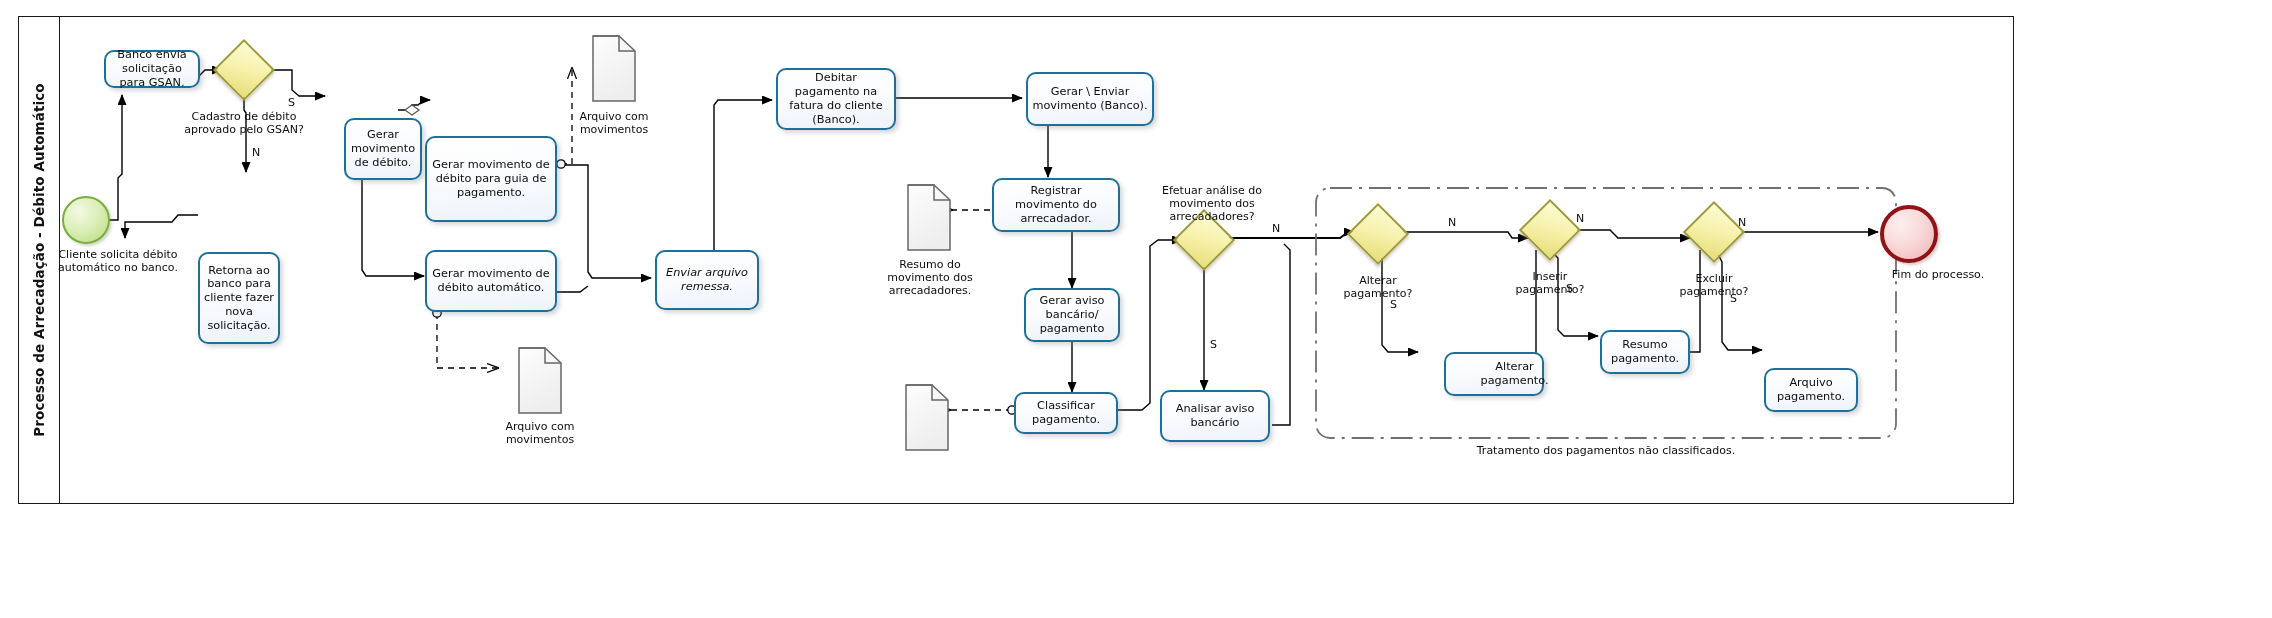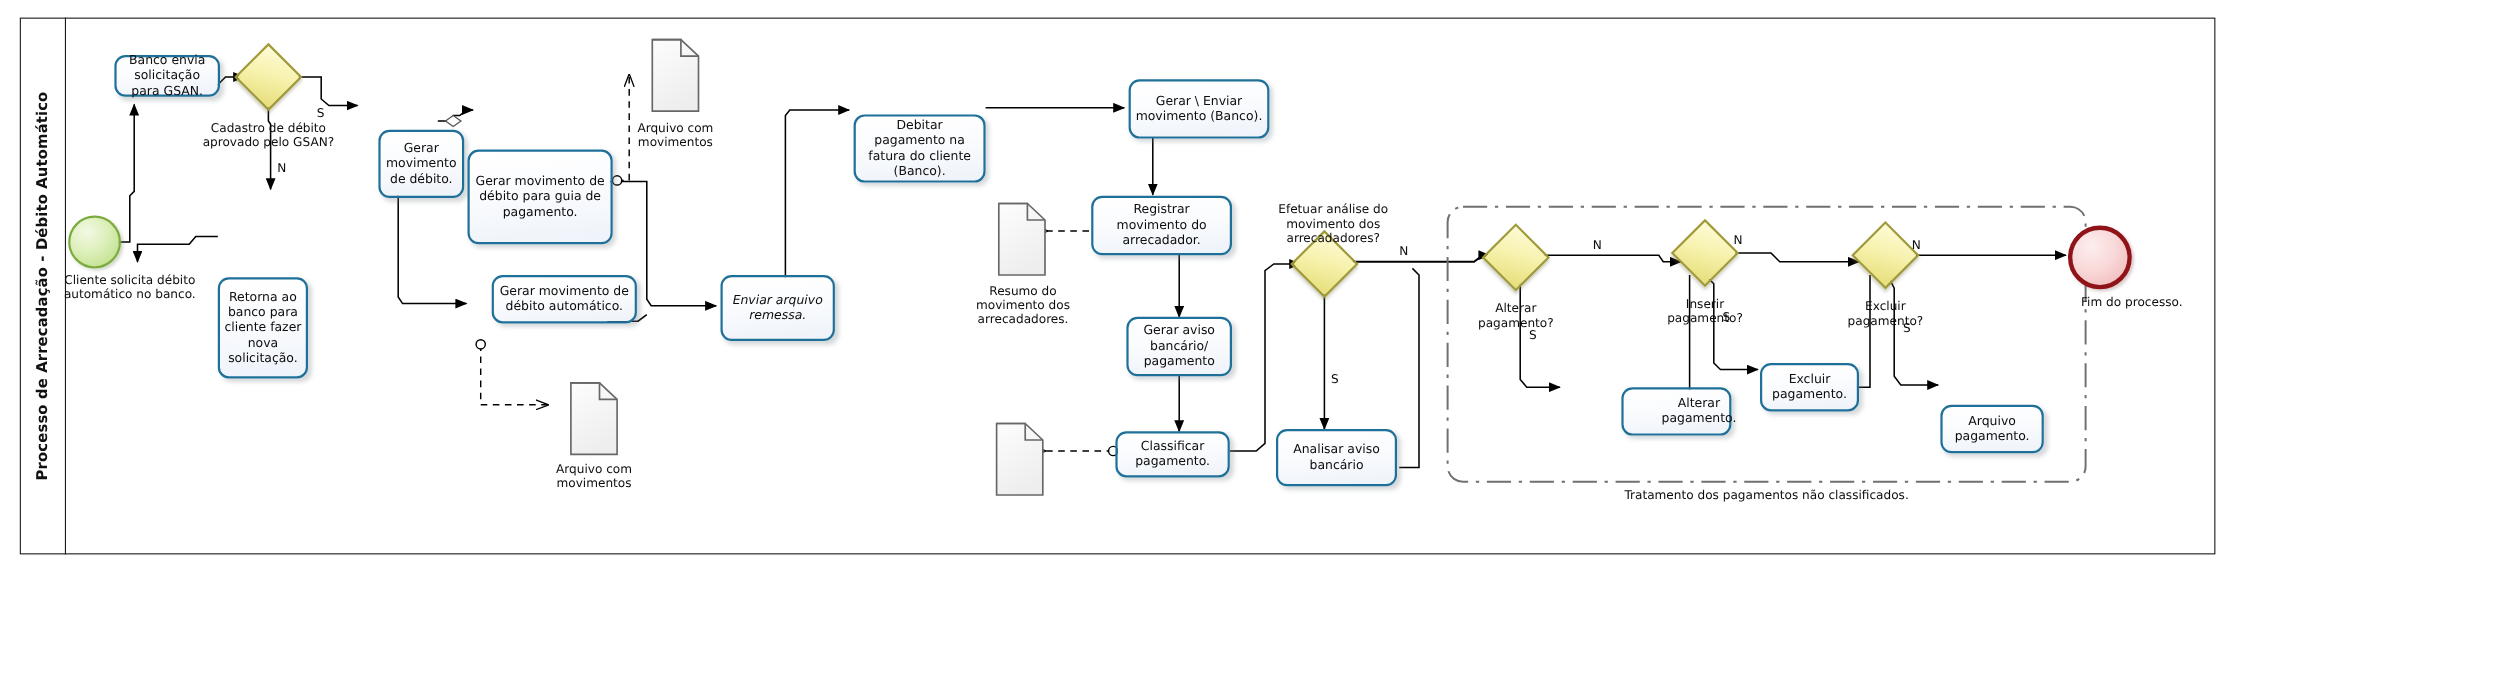--- a/index.html
+++ b/index.html
@@ -194,39 +194,39 @@
   <div class="ev-label" style="left:1856px;top:268px;width:106px;">Fim do processo.</div>
 
   <div class="task" style="left:88px;top:50px;width:96px;height:38px;margin-left:16px;">Banco envia solicitação para GSAN.</div>
 
   <div class="task" style="left:198px;top:252px;width:82px;height:92px;">Retorna ao banco para cliente fazer nova solicitação.</div>
 
   <div class="task" style="left:344px;top:118px;width:78px;height:62px;">Gerar movimento de débito.</div>
 
   <div class="task" style="left:425px;top:136px;width:132px;height:86px;">Gerar movimento de débito para guia de pagamento.</div>
 
-  <div class="task" style="left:425px;top:250px;width:132px;height:44px;margin-left:22px;">Gerar movimento de débito automático.</div>
+  <div class="task" style="left:425px;top:250px;width:132px;height:62px;">Gerar movimento de débito automático.</div>
 
   <div class="task" style="left:655px;top:250px;width:104px;height:60px;font-style:italic;">Enviar arquivo remessa.</div>
 
-  <div class="task" style="left:776px;top:68px;width:120px;height:62px;margin-top:36px;">Debitar pagamento na fatura do cliente (Banco).</div>
+  <div class="task" style="left:776px;top:68px;width:120px;height:62px;">Debitar pagamento na fatura do cliente (Banco).</div>
 
   <div class="task" style="left:1026px;top:72px;width:128px;height:54px;">Gerar \ Enviar movimento (Banco).</div>
 
   <div class="task" style="left:992px;top:178px;width:128px;height:54px;">Registrar movimento do arrecadador.</div>
 
   <div class="task" style="left:1024px;top:288px;width:96px;height:54px;">Gerar aviso bancário/ pagamento</div>
 
   <div class="task" style="left:1014px;top:392px;width:104px;height:42px;">Classificar pagamento.</div>
 
   <div class="task" style="left:1160px;top:390px;width:110px;height:52px;">Analisar aviso bancário</div>
 
-  <div class="task" style="left:1474px;top:352px;width:100px;height:44px;padding-left:45px;">Alterar pagamento.</div>
-
-  <div class="task" style="left:1600px;top:330px;width:90px;height:44px;">Excluir pagamento.</div>
+  <div class="task" style="left:1444px;top:352px;width:100px;height:44px;padding-left:45px;">Alterar pagamento.</div>
+
+  <div class="task" style="left:1600px;top:330px;width:90px;height:44px;">Resumo pagamento.</div>
 
   <div class="task" style="left:1764px;top:368px;width:94px;height:44px;">Arquivo pagamento.</div>
 
   <div class="gw" style="left:222px;top:48px;width:44px;height:44px;">
     <div class="dia"></div>
   </div>
   <div class="gw-label" style="left:182px;top:94px;width:124px;">Cadastro de débito aprovado pelo GSAN?</div>
 
   <div class="gw" style="left:1182px;top:218px;width:44px;height:44px;">
     <div class="dia"></div>

